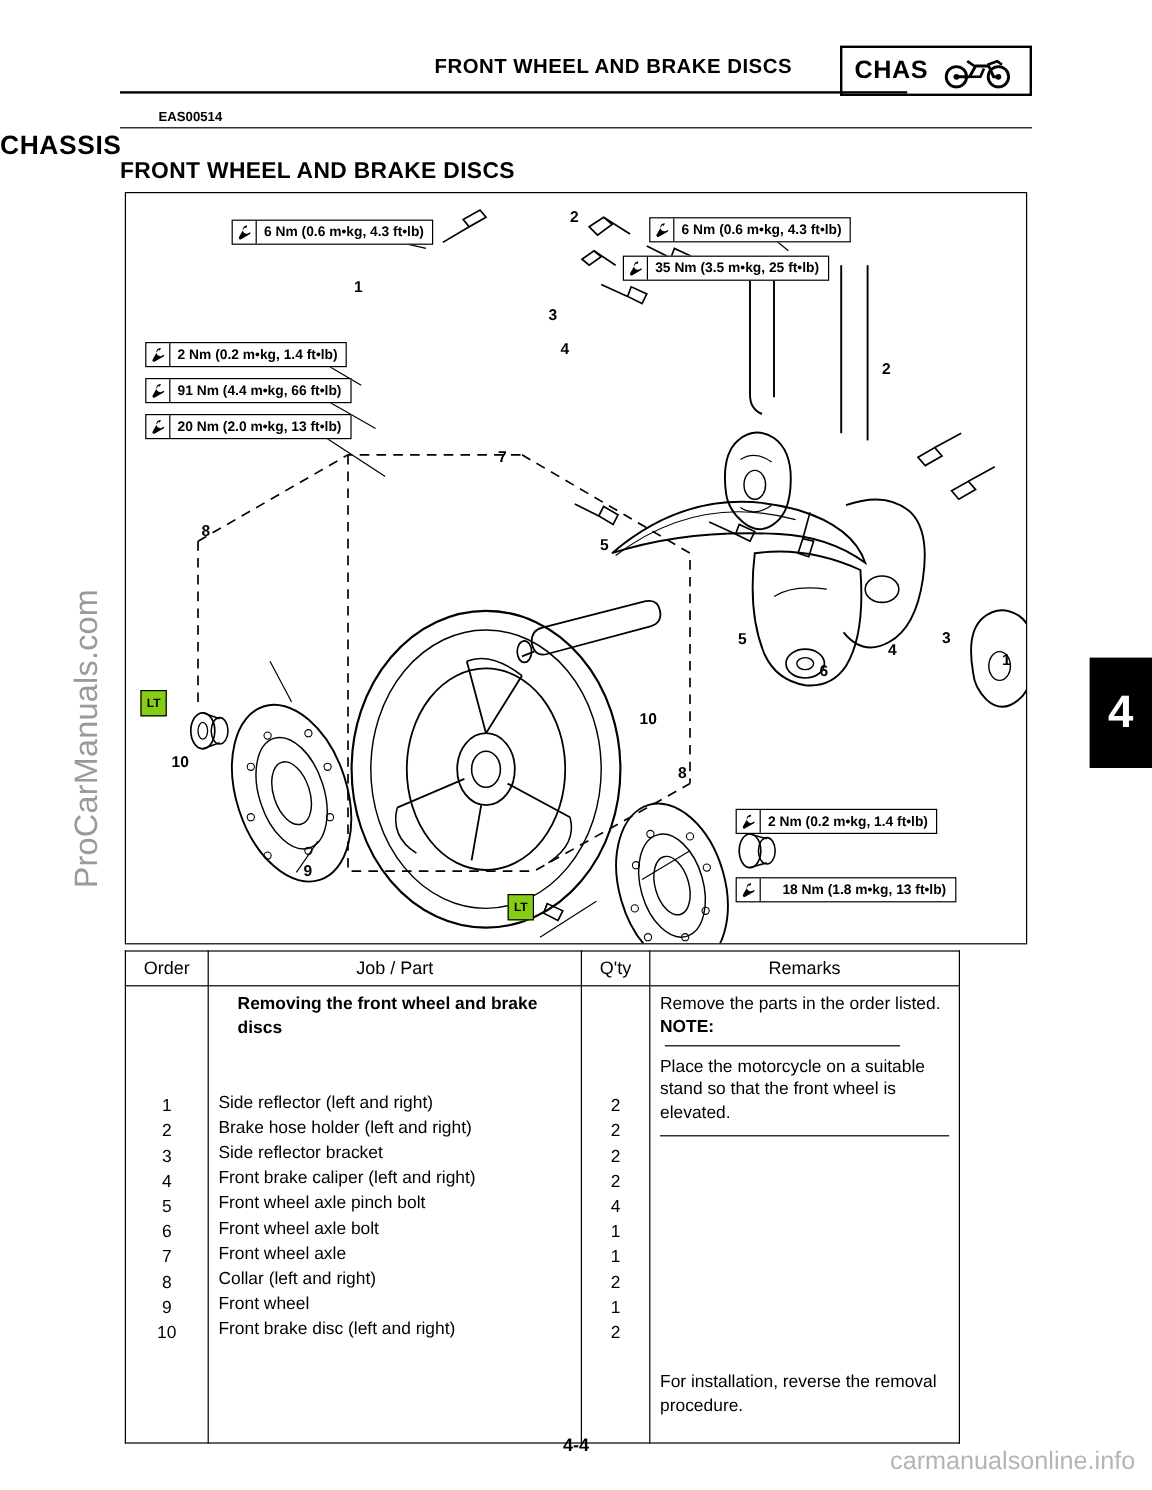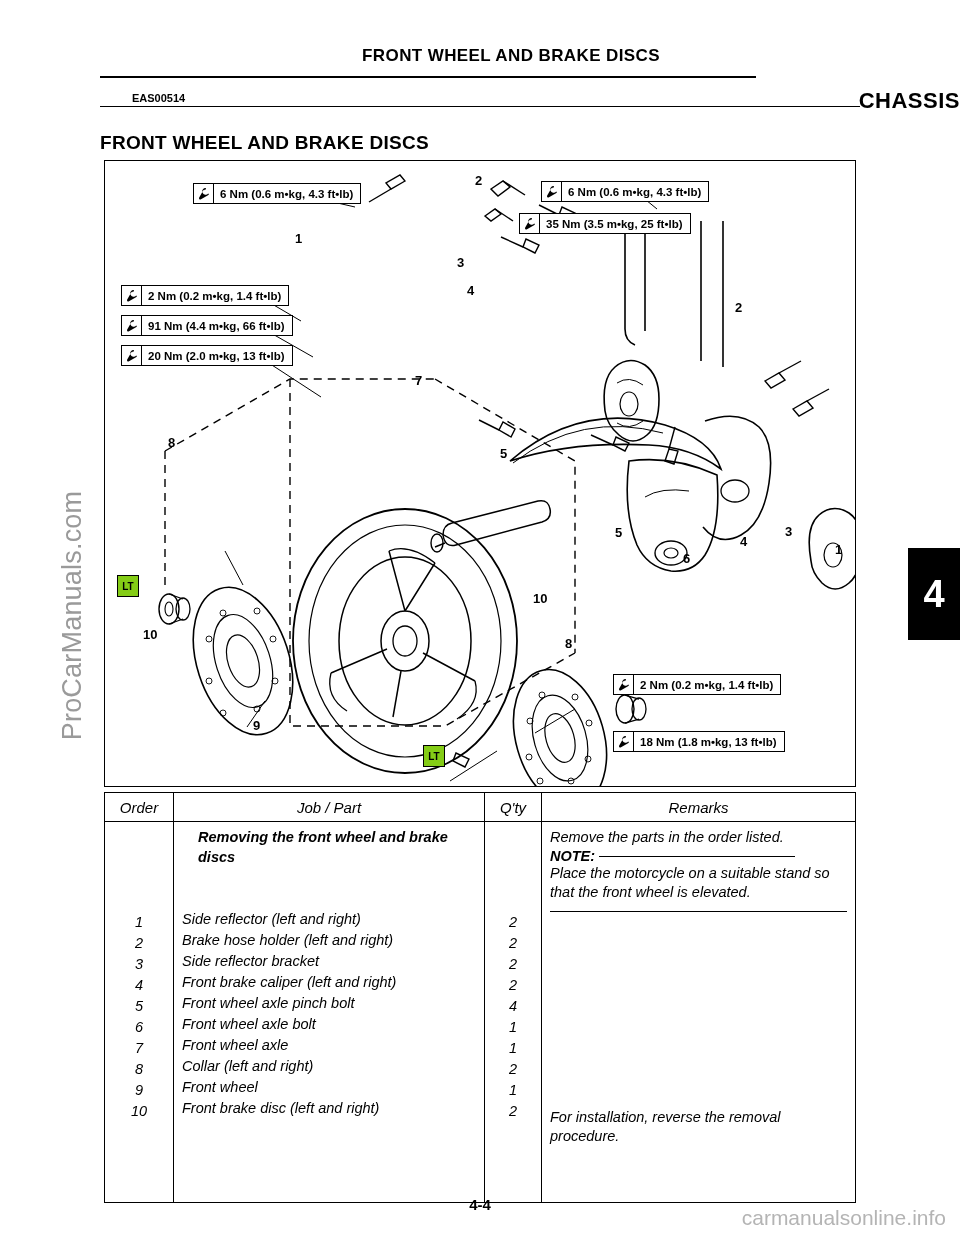--- a/index.html
+++ b/index.html
@@ -75,23 +75,23 @@
   .code-rule {
     position: absolute;
     left: 100px;
     top: 106px;
     width: 760px;
     border-bottom: 1.5px solid #000;
   }
   .chapter-title {
     position: absolute;
     left: 0;
-    top: 88px;
+    top: 108px;
     width: 960px;
-    text-align: right;
+    text-align: left;
     font-size: 22px;
     font-weight: bold;
     letter-spacing: 0.5px;
   }
   .section-title {
     position: absolute;
     left: 100px;
     top: 132px;
     font-size: 19px;
     font-weight: bold;
@@ -186,24 +186,23 @@
     font-size: 10px;
     font-weight: bold;
     background: #84cc16;
   }
 
   
   .parts-table {
     position: absolute;
     left: 104px;
     top: 792px;
-    width: 752px;
+    width: 696px;
     border-collapse: collapse;
     font-size: 14.5px;
-    font-style: italic;
   }
   .parts-table th, .parts-table td {
     border: 1.5px solid #000;
     padding: 0;
     vertical-align: top;
   }
   .parts-table thead th {
     font-weight: normal;
     text-align: center;
     height: 28px;
@@ -253,20 +252,33 @@
     font-size: 21px;
     color: #b4b4b4;
   }
 </style>
 </head>
 <body>
 
 <div class="page-header">
   <div class="header-title">FRONT WHEEL AND BRAKE DISCS</div>
   <div class="header-rule"></div>
+  <div class="chas-box">
+    <div class="chas-label">CHAS</div>
+    <svg class="chas-icon" viewBox="0 0 62 30">
+      <circle cx="13" cy="20" r="8.5" fill="none" stroke="#000" stroke-width="2.4"></circle>
+      <circle cx="13" cy="20" r="2.4" fill="#000"></circle>
+      <circle cx="48" cy="20" r="8.5" fill="none" stroke="#000" stroke-width="2.4"></circle>
+      <circle cx="48" cy="20" r="2.4" fill="#000"></circle>
+      <path d="M13 20 L24 20 L29 11 L40 11 L44 20 L48 20" fill="none" stroke="#000" stroke-width="2.4" stroke-linejoin="round"></path>
+      <path d="M24 20 L33 20 L36 13" fill="none" stroke="#000" stroke-width="2.2"></path>
+      <path d="M28 11 L22 7" fill="none" stroke="#000" stroke-width="2.2"></path>
+      <path d="M39 10 L47 7 L51 10" fill="none" stroke="#000" stroke-width="2.2"></path>
+    </svg>
+  </div>
 </div>
 
 <div class="doc-code">EAS00514</div>
 <div class="code-rule"></div>
 <div class="chapter-title">CHASSIS</div>
 <div class="section-title">FRONT WHEEL AND BRAKE DISCS</div>
 
 <div class="side-brand">ProCarManuals.com</div>
 
 <div class="chapter-tab">
@@ -458,21 +470,21 @@
 
   <div class="torque" style="left:508px; top:513px;">
     <div class="wrench">
       <svg width="13" height="13" viewBox="0 0 13 13">
           <path d="M9 1 a3.4 3.4 0 1 0 2.2 5.6 L12 7.3 l-1 1 -7 4 a1.3 1.3 0 0 1 -1.8 -1.8 l4 -7 1-1 .7.8 A3.4 3.4 0 0 0 9 1z" fill="#000"></path>
         </svg>
     </div>
     <div class="tq-text">2 Nm (0.2 m•kg, 1.4 ft•lb)</div>
   </div>
 
-  <div class="torque" style="left:508px; top:570px;">
+  <div class="torque" style="left:508px; top:570px;gap:12px;">
     <div class="wrench">
       <svg width="13" height="13" viewBox="0 0 13 13">
           <path d="M9 1 a3.4 3.4 0 1 0 2.2 5.6 L12 7.3 l-1 1 -7 4 a1.3 1.3 0 0 1 -1.8 -1.8 l4 -7 1-1 .7.8 A3.4 3.4 0 0 0 9 1z" fill="#000"></path>
         </svg>
     </div>
     <div class="tq-text">18 Nm (1.8 m•kg, 13 ft•lb)</div>
   </div>
 
   <div class="num" style="left:370px; top:12px;">2</div>
   <div class="num" style="left:190px; top:70px;">1</div>

